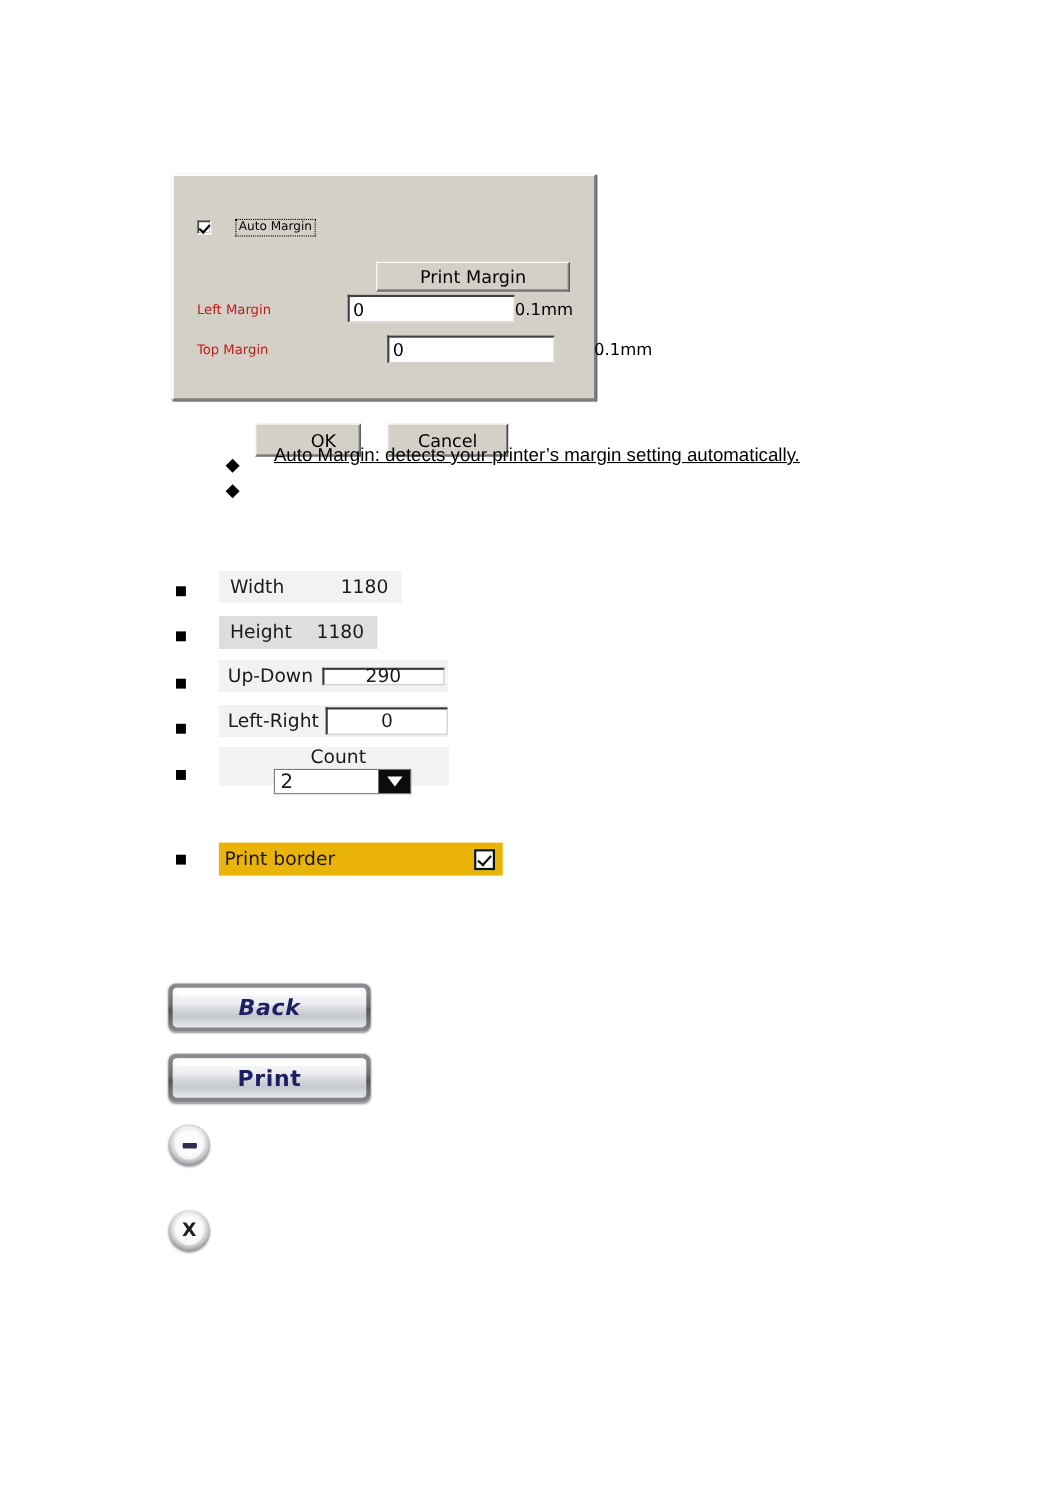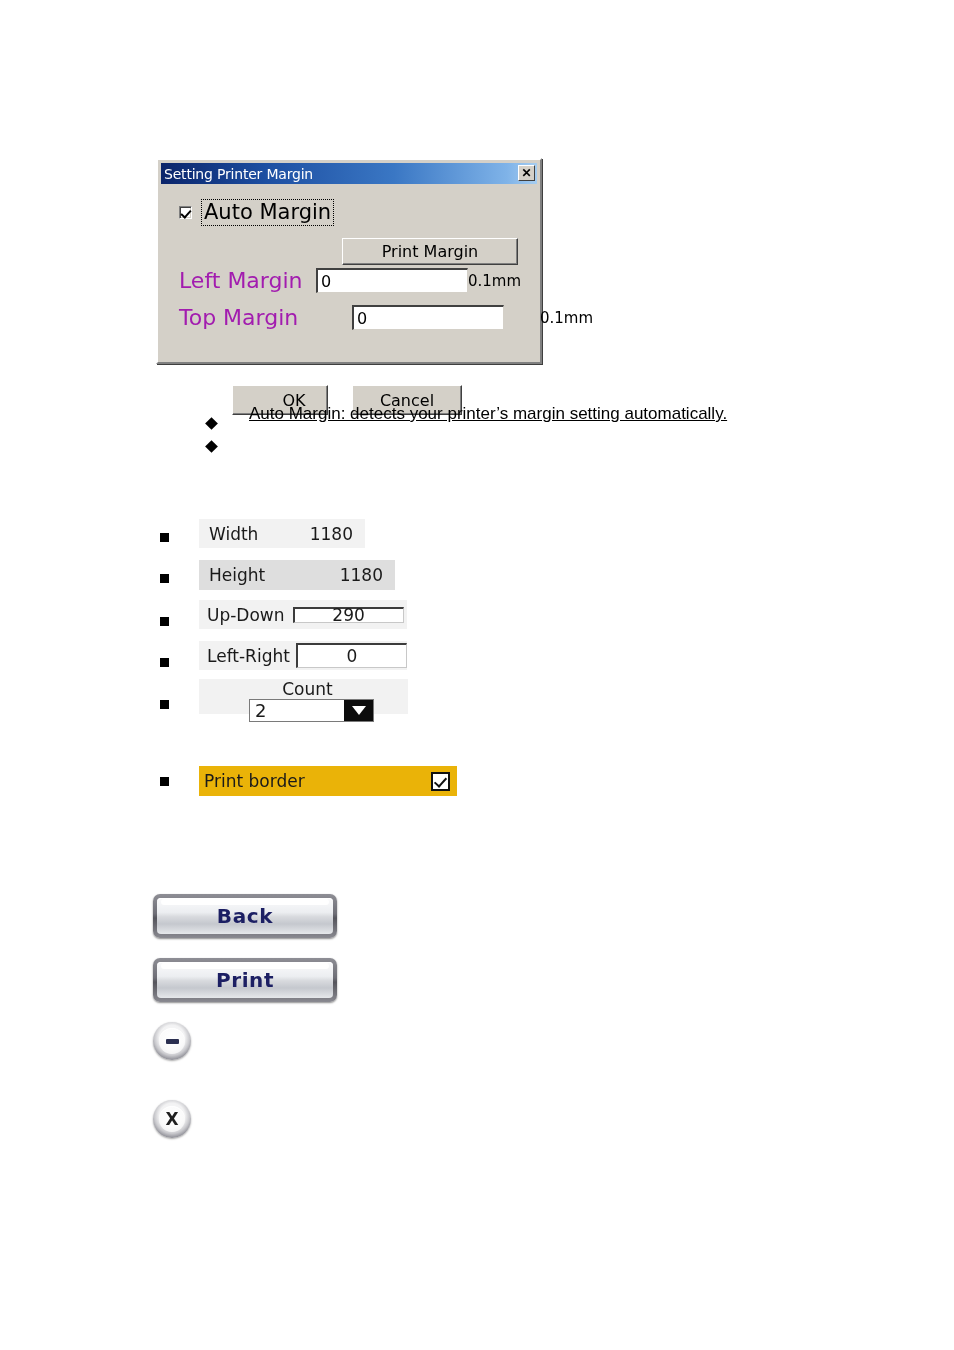--- a/index.html
+++ b/index.html
@@ -114,22 +114,22 @@
     position: absolute;
     left: 3px;
     top: 1px;
     width: 4px;
     height: 8px;
     border: solid #000000;
     border-width: 0 2px 2px 0;
     transform: rotate(42deg);
   }
   .auto-label {
-    margin-left: 9px;
-    font-size: 21px;
+    margin-left: 22px;
+    font-size: 11px;
     color: #000000;
     font-family: "DejaVu Sans", sans-serif;
     border: 1px dotted #000000;
     padding: 0px 2px 1px 2px;
     line-height: 1.15;
   }
 
   .win-button {
     background: #d4d0c8;
     border-top: 1px solid #ffffff;
@@ -154,22 +154,22 @@
     width: 176px;
     height: 27px;
   }
 
   .field-row {
     position: absolute;
     display: flex;
     align-items: center;
   }
   .field-label {
-    font-size: 22px;
-    color: #a21caf;
+    font-size: 12px;
+    color: #b91c1c;
     font-family: "DejaVu Sans", sans-serif;
     white-space: nowrap;
   }
   .win-input {
     background: #ffffff;
     border-top: 2px solid #404040;
     border-left: 2px solid #404040;
     border-right: 1px solid #d4d0c8;
     border-bottom: 1px solid #d4d0c8;
     box-sizing: border-box;
@@ -415,24 +415,20 @@
     font-family: "DejaVu Sans", sans-serif;
     line-height: 1;
   }
 </style>
 </head>
 <body>
 
 <div class="dialog">
   <div class="dialog-inner"></div>
 
-  <div class="titlebar">
-    <span class="title-text">Setting Printer Margin</span>
-    <div class="title-close">✕</div>
-  </div>
 
   <div class="dlg-body">
 
     <div class="auto-row">
       <span class="win-check checked"></span>
       <span class="auto-label">Auto Margin</span>
     </div>
 
     <div class="win-button btn-print-margin">Print Margin</div>
 
@@ -463,21 +459,21 @@
   <span class="bullet-text"></span>
 </div>
 
 <div class="sq-bullet" style="left:160px; top:533px;"></div>
 <div class="strip strip-flat" style="left:199px; top:519px; width:166px; height:29px; background:#f2f2f2;">
   <span class="strip-label">Width</span>
   <span class="strip-value">1180</span>
 </div>
 
 <div class="sq-bullet" style="left:160px; top:574px;"></div>
-<div class="strip strip-flat" style="left:199px; top:560px; width:196px; height:30px; background:#dedede;">
+<div class="strip strip-flat" style="left:199px; top:560px; width:144px; height:30px; background:#dedede;">
   <span class="strip-label">Height</span>
   <span class="strip-value">1180</span>
 </div>
 
 <div class="sq-bullet" style="left:160px; top:617px;"></div>
 <div class="strip" style="left:199px; top:600px; width:208px; height:29px; background:#f2f2f2; padding-left:8px;">
   <span class="strip-label">Up-Down</span>
   <span class="inset-field" style="width:111px; height:16px; margin-left:8px;">290</span>
 </div>
 
@@ -499,21 +495,21 @@
     </span>
   </span>
 </div>
 
 <div class="sq-bullet" style="left:160px; top:777px;"></div>
 <div class="strip" style="left:199px; top:766px; width:258px; height:30px; background:#eab308; padding-left:5px; justify-content:space-between; padding-right:7px;">
   <span class="strip-label">Print border</span>
   <span class="big-check checked"></span>
 </div>
 
-<div class="glossy" style="left:153px; top:894px; width:184px; height:44px;">
+<div class="glossy" style="left:153px; top:894px; width:184px; height:44px;font-style:italic;">
   <div class="glossy-inner">
     <span class="glossy-text">Back</span>
   </div>
 </div>
 
 <div class="glossy" style="left:153px; top:958px; width:184px; height:44px;">
   <div class="glossy-inner">
     <span class="glossy-text">Print</span>
   </div>
 </div>

